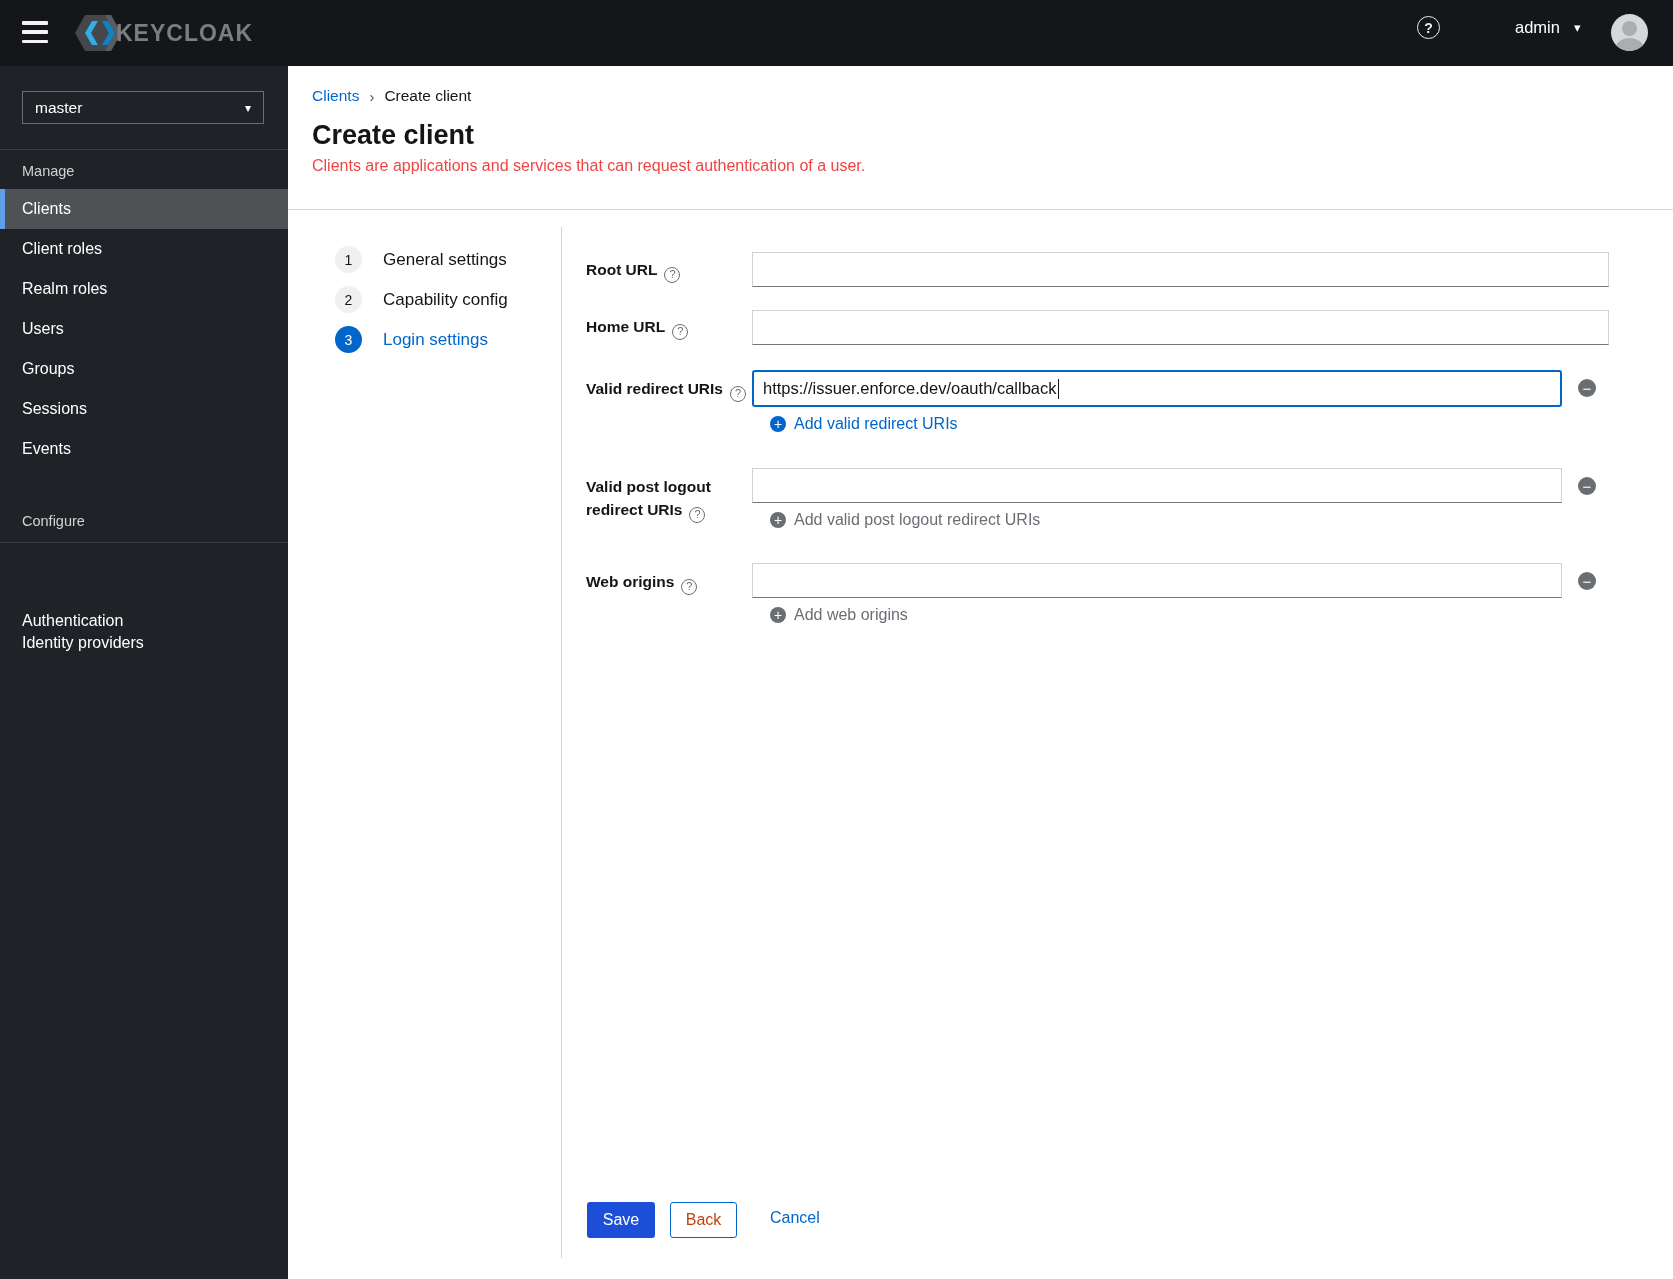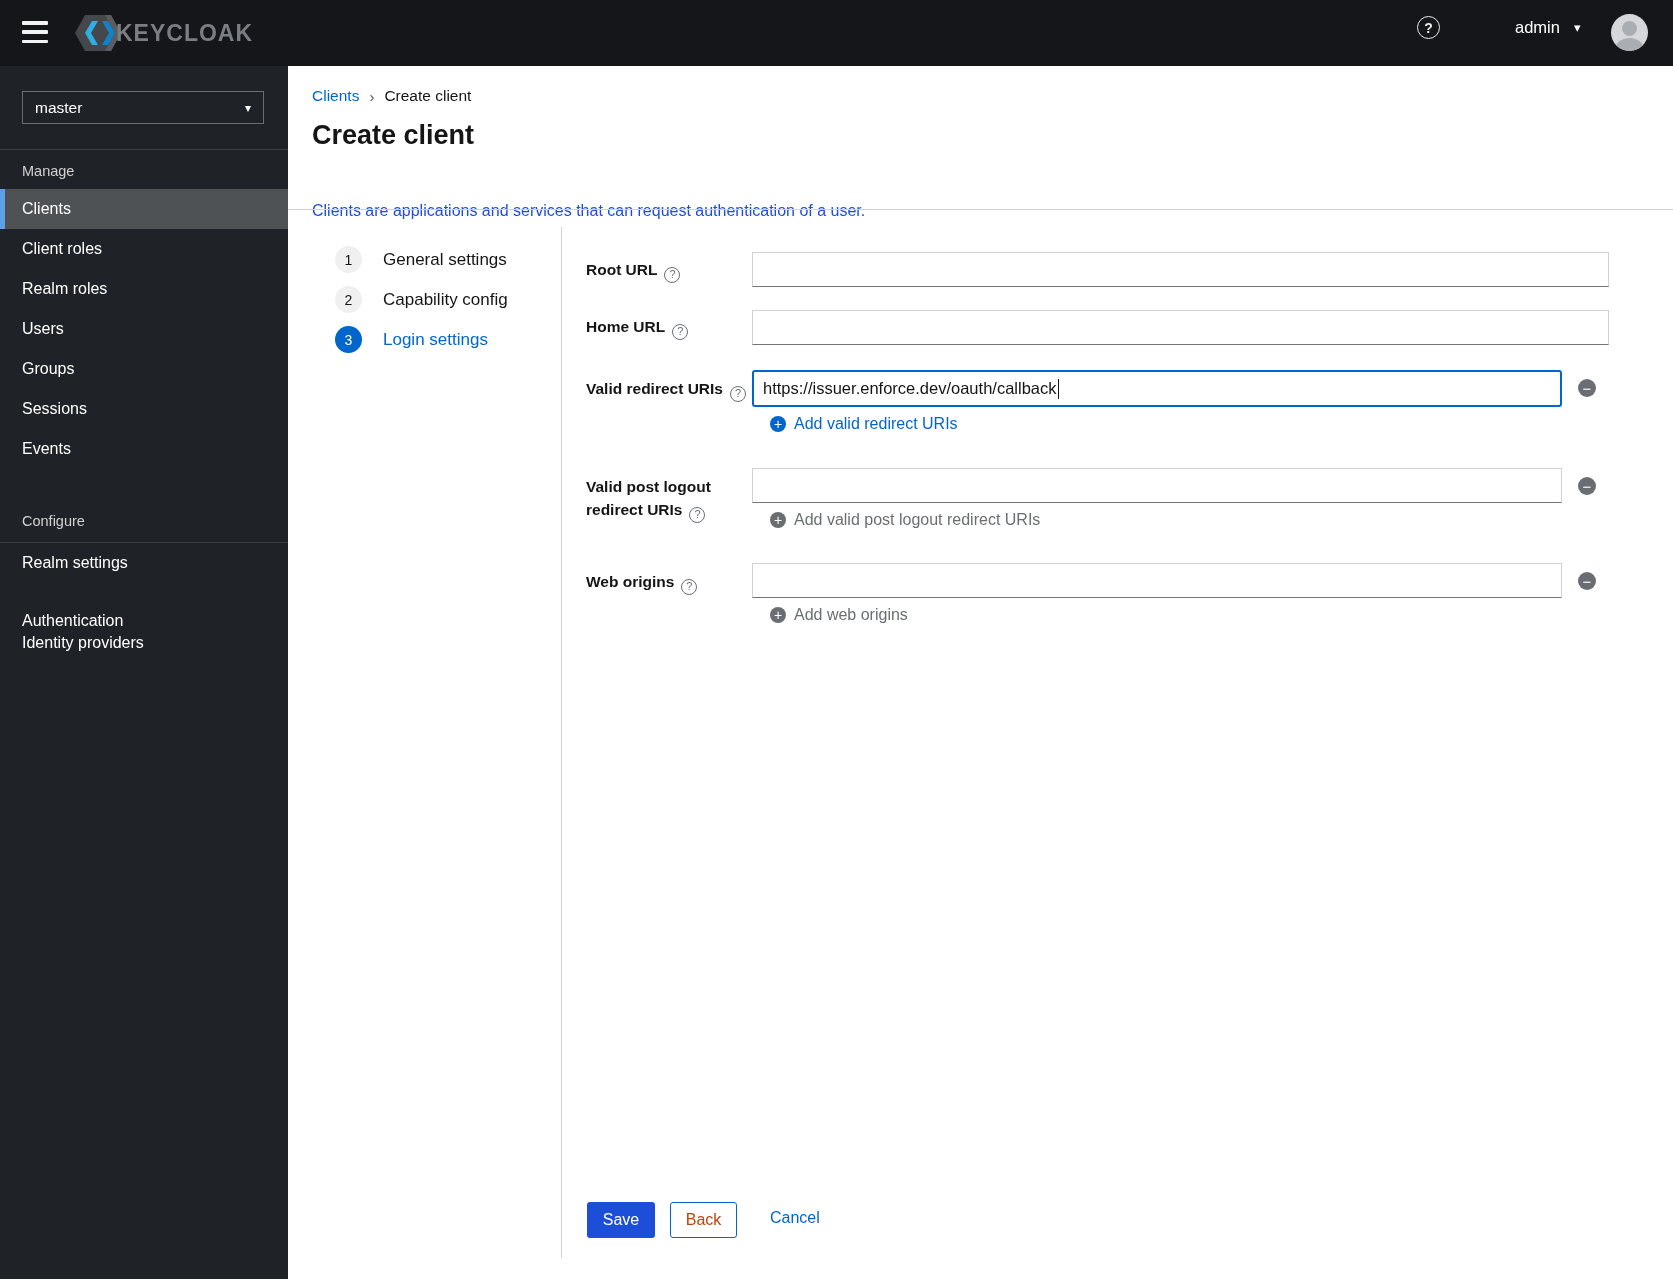--- a/index.html
+++ b/index.html
@@ -27,21 +27,21 @@
   .nav-section-title { position:absolute; left:22px; color:#d2d2d2; font-size:14.5px; }
   .nav-item { position:absolute; left:0; width:288px; height:40px; display:flex; align-items:center; padding-left:22px; color:#fff; font-size:16px; cursor:pointer; }
   .nav-item.current { background:#4f5255; box-shadow:inset 5px 0 0 #5ba0e8; }
 
   
   .breadcrumb { position:absolute; left:312px; top:87px; display:flex; align-items:center; gap:10px; font-size:15.5px; }
   .breadcrumb .bc-link { color:#0066cc; cursor:pointer; }
   .breadcrumb .bc-sep { color:#4f5255; font-size:15px; }
   .breadcrumb .bc-current { color:#151515; }
   .page-title { position:absolute; left:312px; top:120px; font-size:27px; font-weight:bold; color:#151515; }
-  .page-subtitle { position:absolute; left:312px; top:157px; font-size:16px; color:#1d4ed8;margin-top:45px; }
+  .page-subtitle { position:absolute; left:312px; top:157px; font-size:16px; color:#ef4444; }
   .header-divider { position:absolute; left:288px; top:209px; width:1385px; height:1px; background:#d2d2d2; }
 
   
   .wizard-step { position:absolute; left:335px; display:flex; align-items:center; gap:21px; cursor:pointer; }
   .step-circle { width:27px; height:27px; border-radius:50%; background:#f0f0f0; color:#151515; font-size:14px; display:flex; align-items:center; justify-content:center; }
   .wizard-step .step-label { font-size:17px; color:#151515; }
   .wizard-step.active .step-circle { background:#0066cc; color:#fff; }
   .wizard-step.active .step-label { color:#0066cc; }
   .vertical-divider { position:absolute; left:561px; top:227px; width:1px; height:1031px; background:#d2d2d2; }
 
@@ -125,23 +125,20 @@
       </div>
     <div class="nav-item" style="top:323px;">
         <span>Sessions</span>
       </div>
     <div class="nav-item" style="top:363px;">
         <span>Events</span>
       </div>
 
     <div class="nav-section-title" style="top:447px;">Configure</div>
     <div class="side-divider" style="top:476px;"></div>
-    <div class="nav-item" style="top:477px;">
-        <span>Realm settings</span>
-      </div>
     <div class="nav-item" style="top:535px;">
         <span>Authentication</span>
       </div>
     <div class="nav-item" style="top:557px;">
         <span>Identity providers</span>
       </div>
   </div>
 
   <div class="breadcrumb">
     <span class="bc-link">Clients</span>

